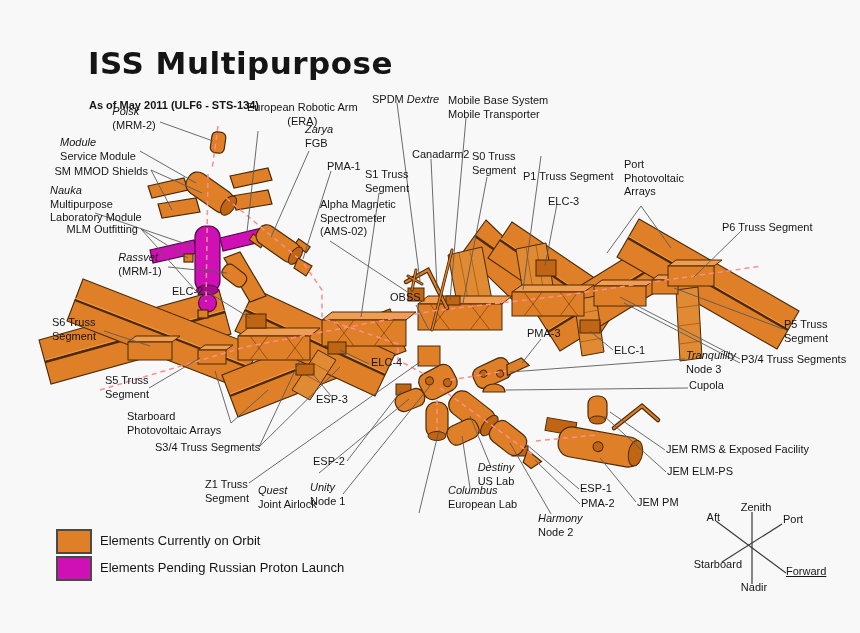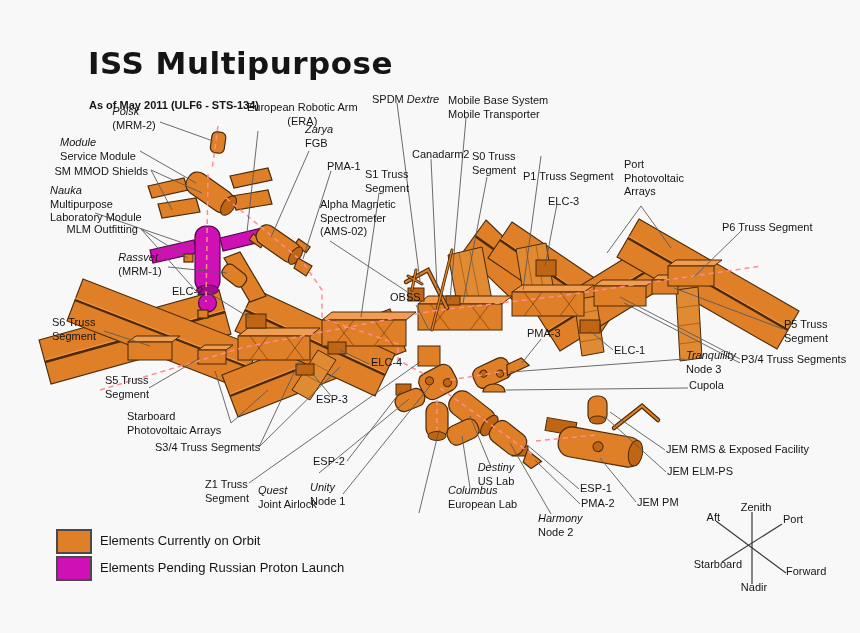--- a/index.html
+++ b/index.html
@@ -478,21 +478,21 @@
       </div>
       <div class="lbl r" style="left: 720px; top: 511px;">
         <div><span>Aft</span></div>
       </div>
       <div class="lbl l" style="left: 783px; top: 513px;">
         <div><span>Port</span></div>
       </div>
       <div class="lbl r" style="left: 742px; top: 558px;">
         <div><span>Starboard</span></div>
       </div>
-      <div class="lbl l" style="left: 786px; top: 565px;">
+      <div class="lbl l" style="left: 786px; top: 565px; text-decoration: underline;">
         <div><span>Forward</span></div>
       </div>
       <div class="lbl c" style="left: 754px; top: 581px;">
         <div><span>Nadir</span></div>
       </div>
     </div>
 
   <div>
     <div class="legend-swatch" style="left: 56px; top: 529px; background-color: rgb(223, 127, 40);"></div>
     <div class="legend-label" style="left:100px;top:533px;">Elements Currently on Orbit</div>

